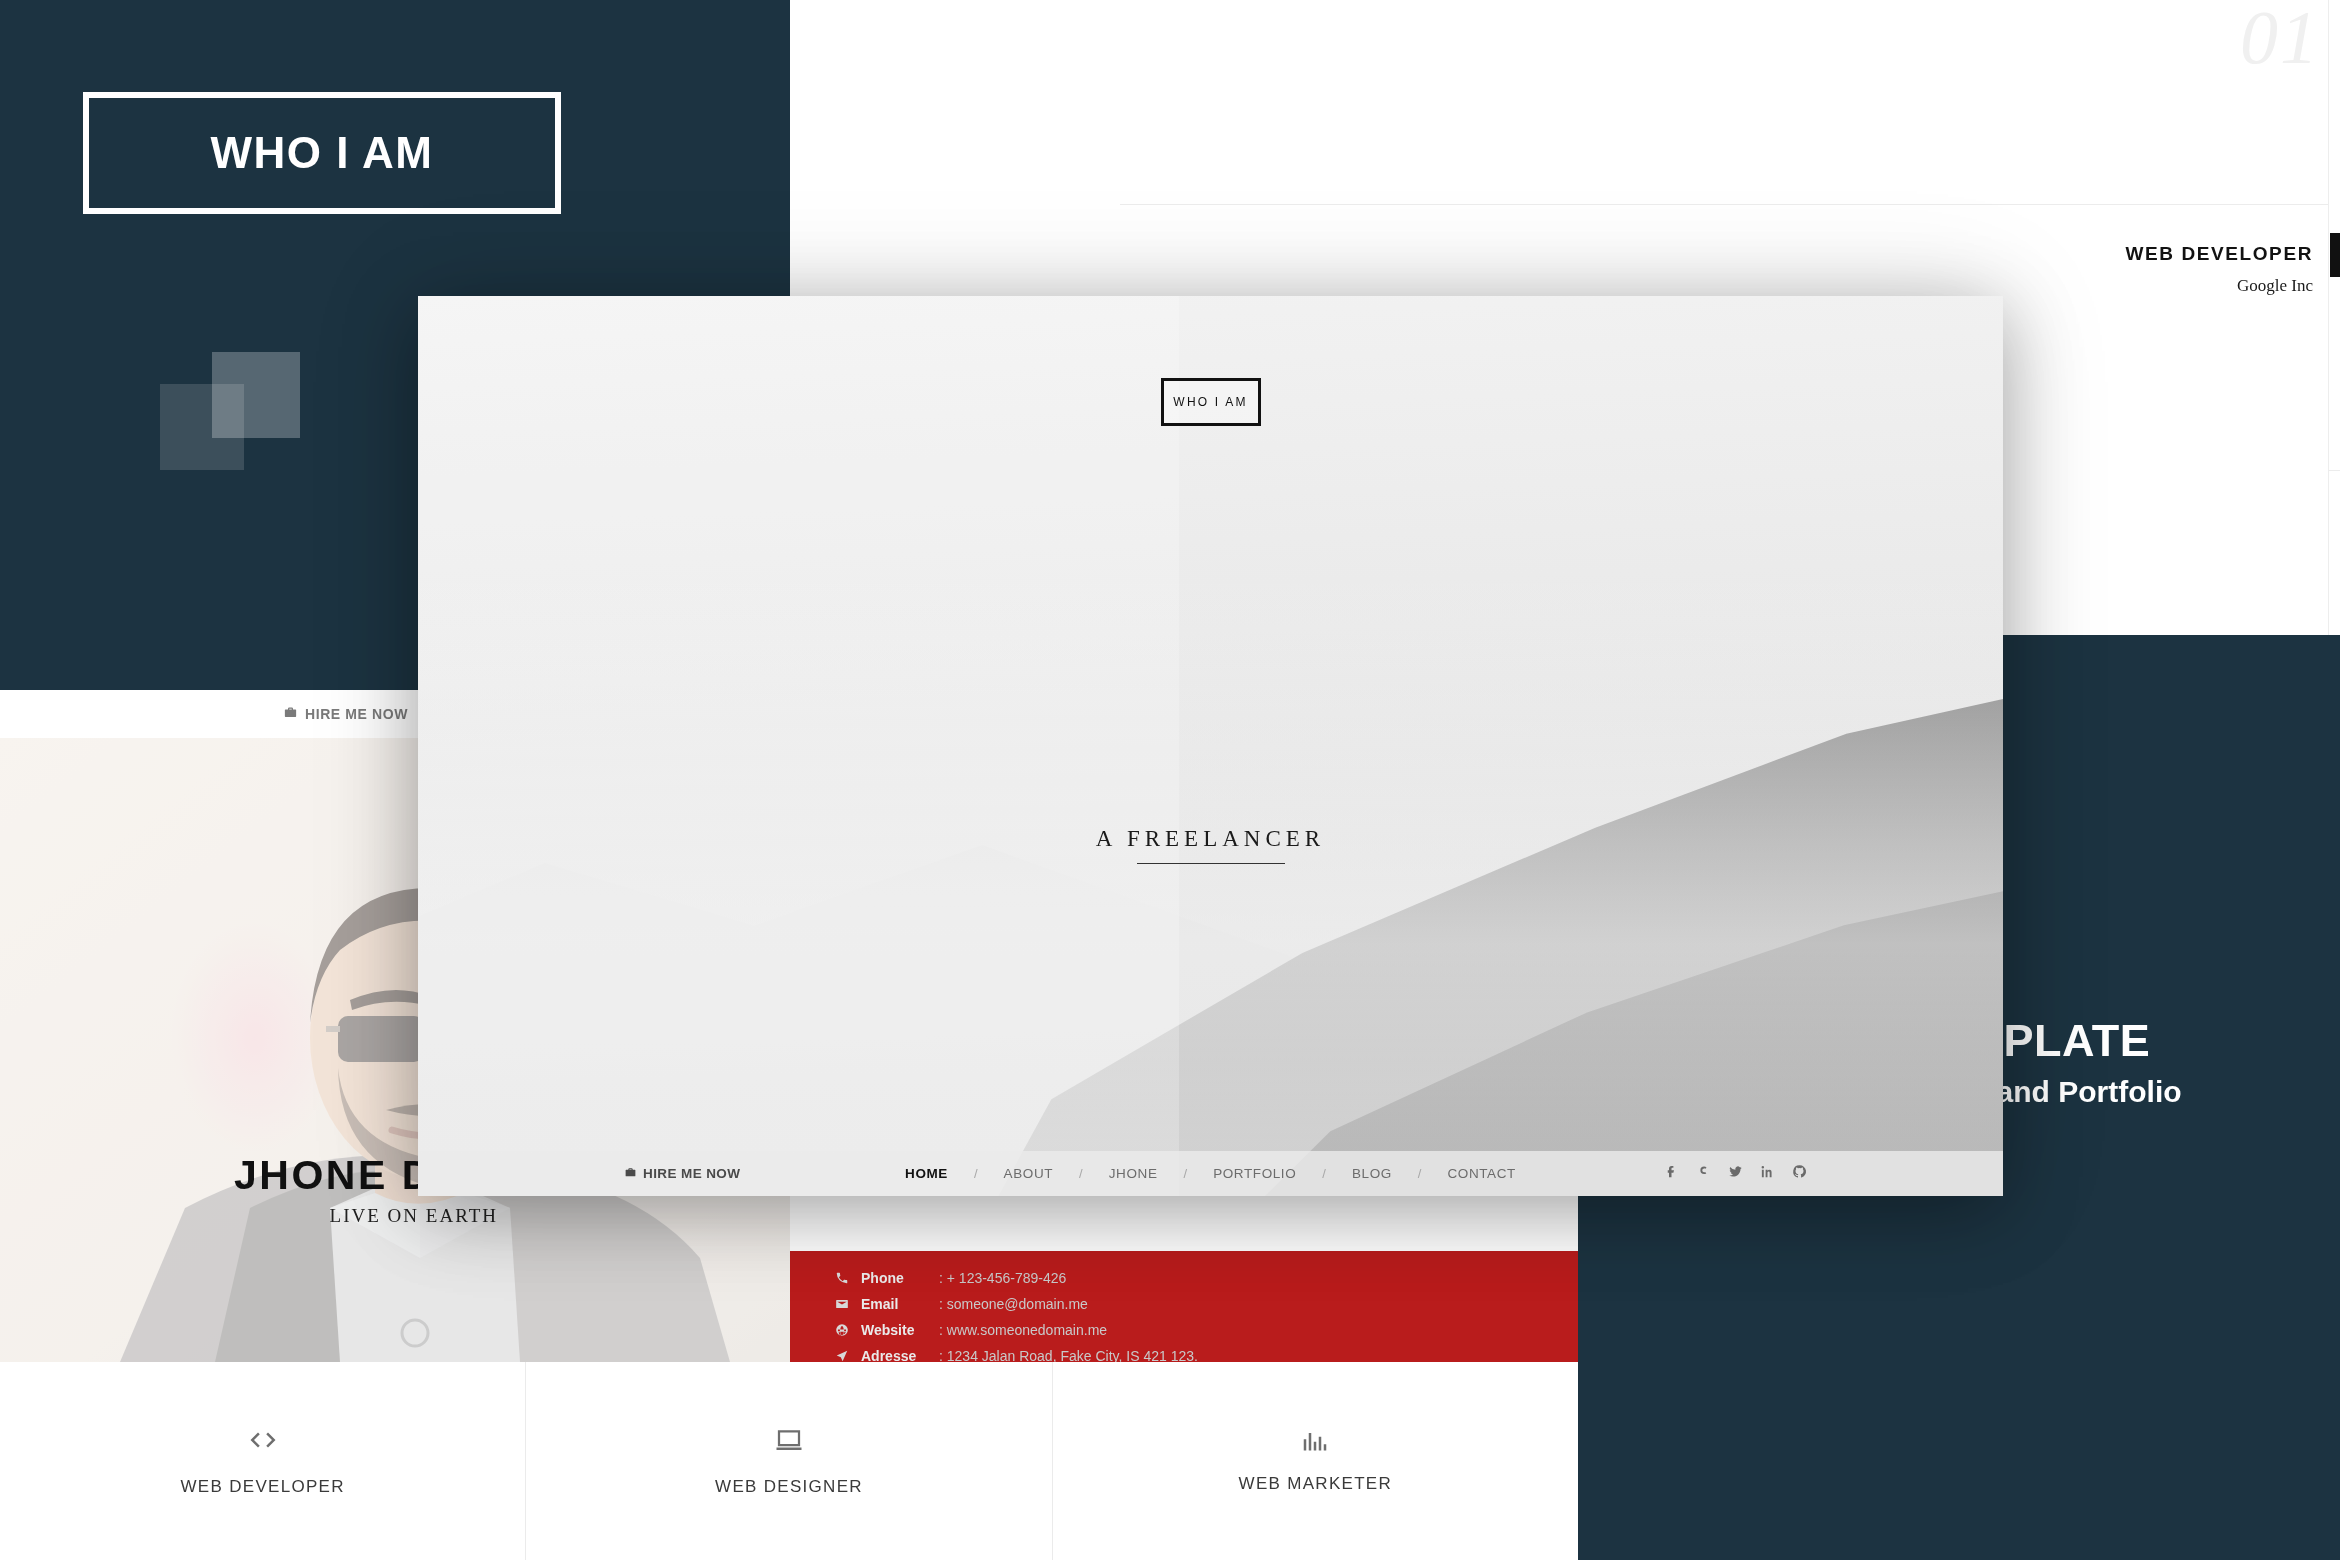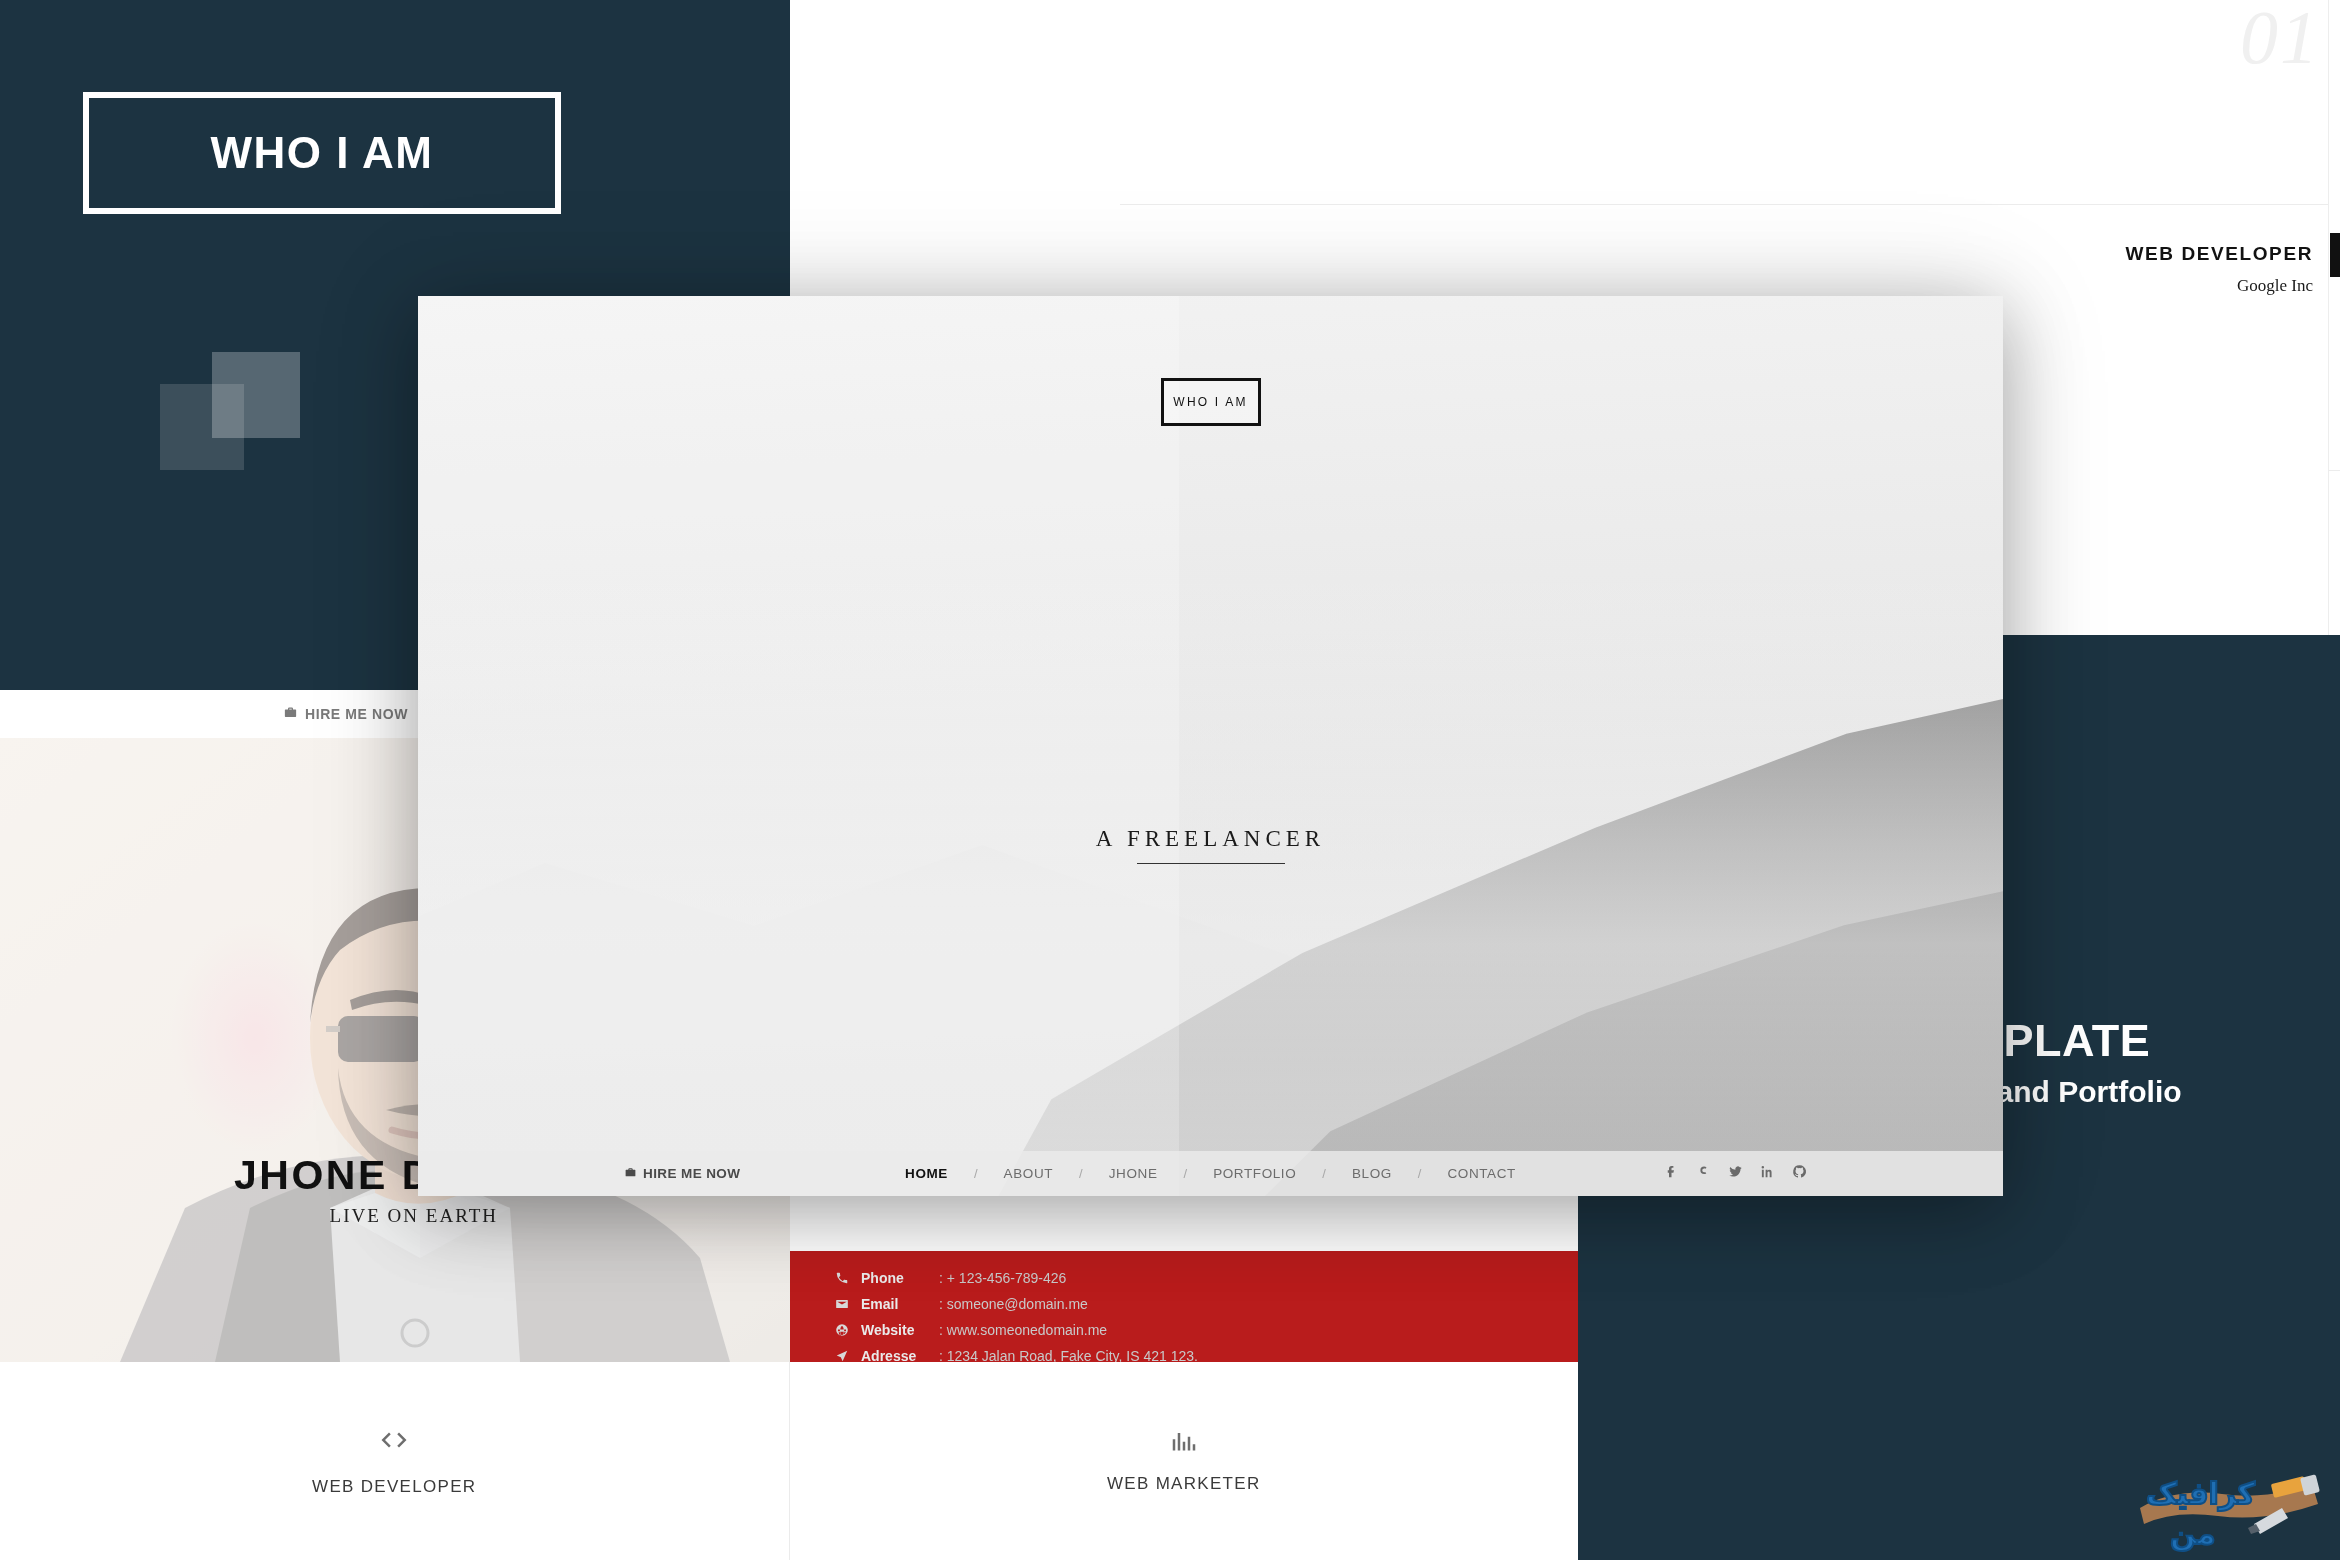--- a/index.html
+++ b/index.html
@@ -307,50 +307,44 @@
       <span class="ic">
         <svg viewBox="0 0 24 24">
             <path d="M9.4 16.6 4.8 12l4.6-4.6L8 6l-6 6 6 6zM14.6 16.6 19.2 12l-4.6-4.6L16 6l6 6-6 6z"></path>
           </svg>
       </span>
       <span class="lb">WEB DEVELOPER</span>
     </div>
     <div class="svc">
       <span class="ic">
         <svg viewBox="0 0 24 24">
+            <path d="M4 5h16v11H4z" fill="none" stroke="#6e6e6e" stroke-width="1.8"></path>
+            <path d="M2 18h20v2H2z"></path>
+          </svg>
+      </span>
+      <span class="lb">WEB DESIGNER</span>
+    </div>
+    <div class="svc">
+      <span class="ic">
+        <svg viewBox="0 0 24 24">
             <path d="M3 18h2V9H3zm4 0h2V4H7zm4 0h2v-7h-2zm4 0h2V7h-2zm4 0h2v-5h-2z"></path>
           </svg>
       </span>
       <span class="lb">WEB MARKETER</span>
     </div>
   </div>
 
   <div class="navy-br">
     <div class="deco-sq" style="left:232px; top:115px; width:145px; height:122px;">
       <div class="s1"></div>
       <div class="s2"></div>
     </div>
     <div class="promo">
       <div class="t1">HTML TEMPLATE</div>
       <div class="t2">Personal Resume and Portfolio</div>
-    </div>
-    <div class="wm">
-      <svg viewBox="0 0 200 92">
-        <path d="M14 44 Q48 24 96 30 Q142 36 186 20 L192 40 Q140 58 92 52 Q48 46 18 60 Z" fill="#c08552" opacity=".85"></path>
-        <g fill="#1f6fb4" stroke="#0f4f86" stroke-width="2" font-family="'DejaVu Sans',sans-serif" font-size="30" font-weight="bold">
-          <text x="20" y="40" letter-spacing="-1">کرافیک</text>
-          <text x="44" y="80" letter-spacing="-1">من</text>
-        </g>
-        <g>
-          <rect x="146" y="16" width="34" height="14" rx="2" fill="#e8a33d" transform="rotate(-14 163 23)"></rect>
-          <rect x="176" y="12" width="16" height="18" rx="2" fill="#cfd4d8" transform="rotate(-14 184 21)"></rect>
-          <path d="M128 60 l28 -16 6 10 -28 16 z" fill="#d6dade"></path>
-          <path d="M122 64 l8 -4 4 7 -9 3 z" fill="#55606a"></path>
-        </g>
-      </svg>
     </div>
   </div>
 
   <div class="hero">
     <div class="sky"></div>
     <div class="ridge-far"></div>
     <div class="ridge-mid"></div>
     <div class="ridge-near"></div>
     <div class="fog"></div>
     <div class="lightband"></div>

